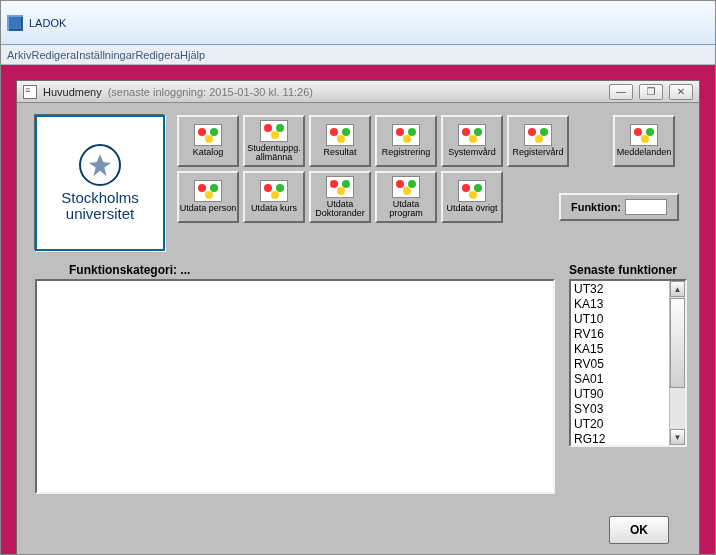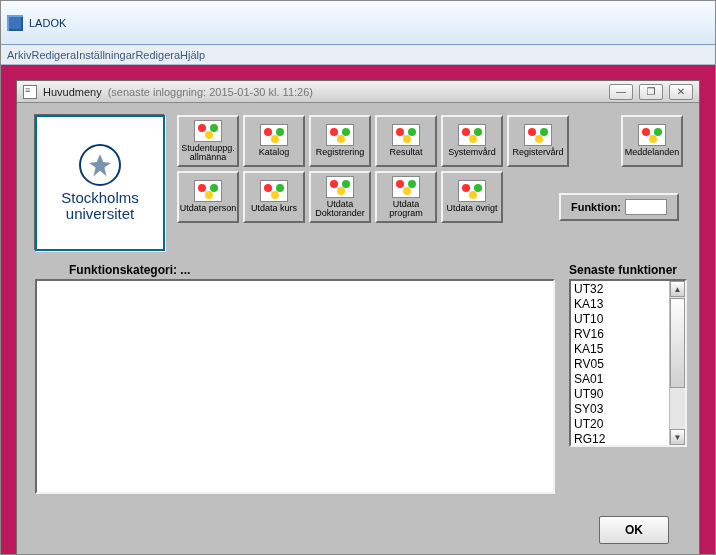--- a/index.html
+++ b/index.html
@@ -179,21 +179,21 @@
   .tb-icon .dot3 { position:absolute; width:8px; height:8px; background:#ffd020; border-radius:50%; left:10px; bottom:2px;}
   .tb-label {
     font-size: 9px;
     text-align: center;
     line-height: 1.05;
     color: #000;
   }
   
   .msg-btn {
     position: absolute;
-    right: 16px;
+    right: 24px;
     top: 12px;
     justify-content: center;
   }
   
   .funk-box {
     position: absolute;
     right: 20px;
     top: 90px;
     width: 120px;
     height: 28px;
@@ -296,21 +296,21 @@
   .sb-thumb {
     position:absolute; top:17px; left:0; right:0; height:90px;
     background: linear-gradient(#fdfdfd, #d0d0d0);
     border:1px solid #999;
   }
   
   .ok-btn {
     position: absolute;
     right: 30px;
     bottom: 12px;
-    width: 70px;
+    width: 60px;
     height: 28px;
     background: linear-gradient(#fdfdfd, #e0e0e0);
     border: 1px solid #6a6a6a;
     border-radius: 2px;
     font-weight: bold;
     font-size: 12px;
     cursor: pointer;
   }
 </style>
 </head>
@@ -350,45 +350,45 @@
       </div>
 
       <div class="toolbar">
         <div class="toolbar-row">
           <div class="tb-btn">
             <div class="tb-icon">
                 <span class="dot1"></span>
                 <span class="dot2"></span>
                 <span class="dot3"></span>
               </div>
+            <div class="tb-label">Katalog</div>
+          </div>
+          <div class="tb-btn">
+            <div class="tb-icon">
+                <span class="dot1"></span>
+                <span class="dot2"></span>
+                <span class="dot3"></span>
+              </div>
             <div class="tb-label">Studentuppg. allmänna</div>
           </div>
           <div class="tb-btn">
             <div class="tb-icon">
                 <span class="dot1"></span>
                 <span class="dot2"></span>
                 <span class="dot3"></span>
               </div>
-            <div class="tb-label">Katalog</div>
+            <div class="tb-label">Resultat</div>
           </div>
           <div class="tb-btn">
             <div class="tb-icon">
                 <span class="dot1"></span>
                 <span class="dot2"></span>
                 <span class="dot3"></span>
               </div>
             <div class="tb-label">Registrering</div>
-          </div>
-          <div class="tb-btn">
-            <div class="tb-icon">
-                <span class="dot1"></span>
-                <span class="dot2"></span>
-                <span class="dot3"></span>
-              </div>
-            <div class="tb-label">Resultat</div>
           </div>
           <div class="tb-btn">
             <div class="tb-icon">
                 <span class="dot1"></span>
                 <span class="dot2"></span>
                 <span class="dot3"></span>
               </div>
             <div class="tb-label">Systemvård</div>
           </div>
           <div class="tb-btn">

